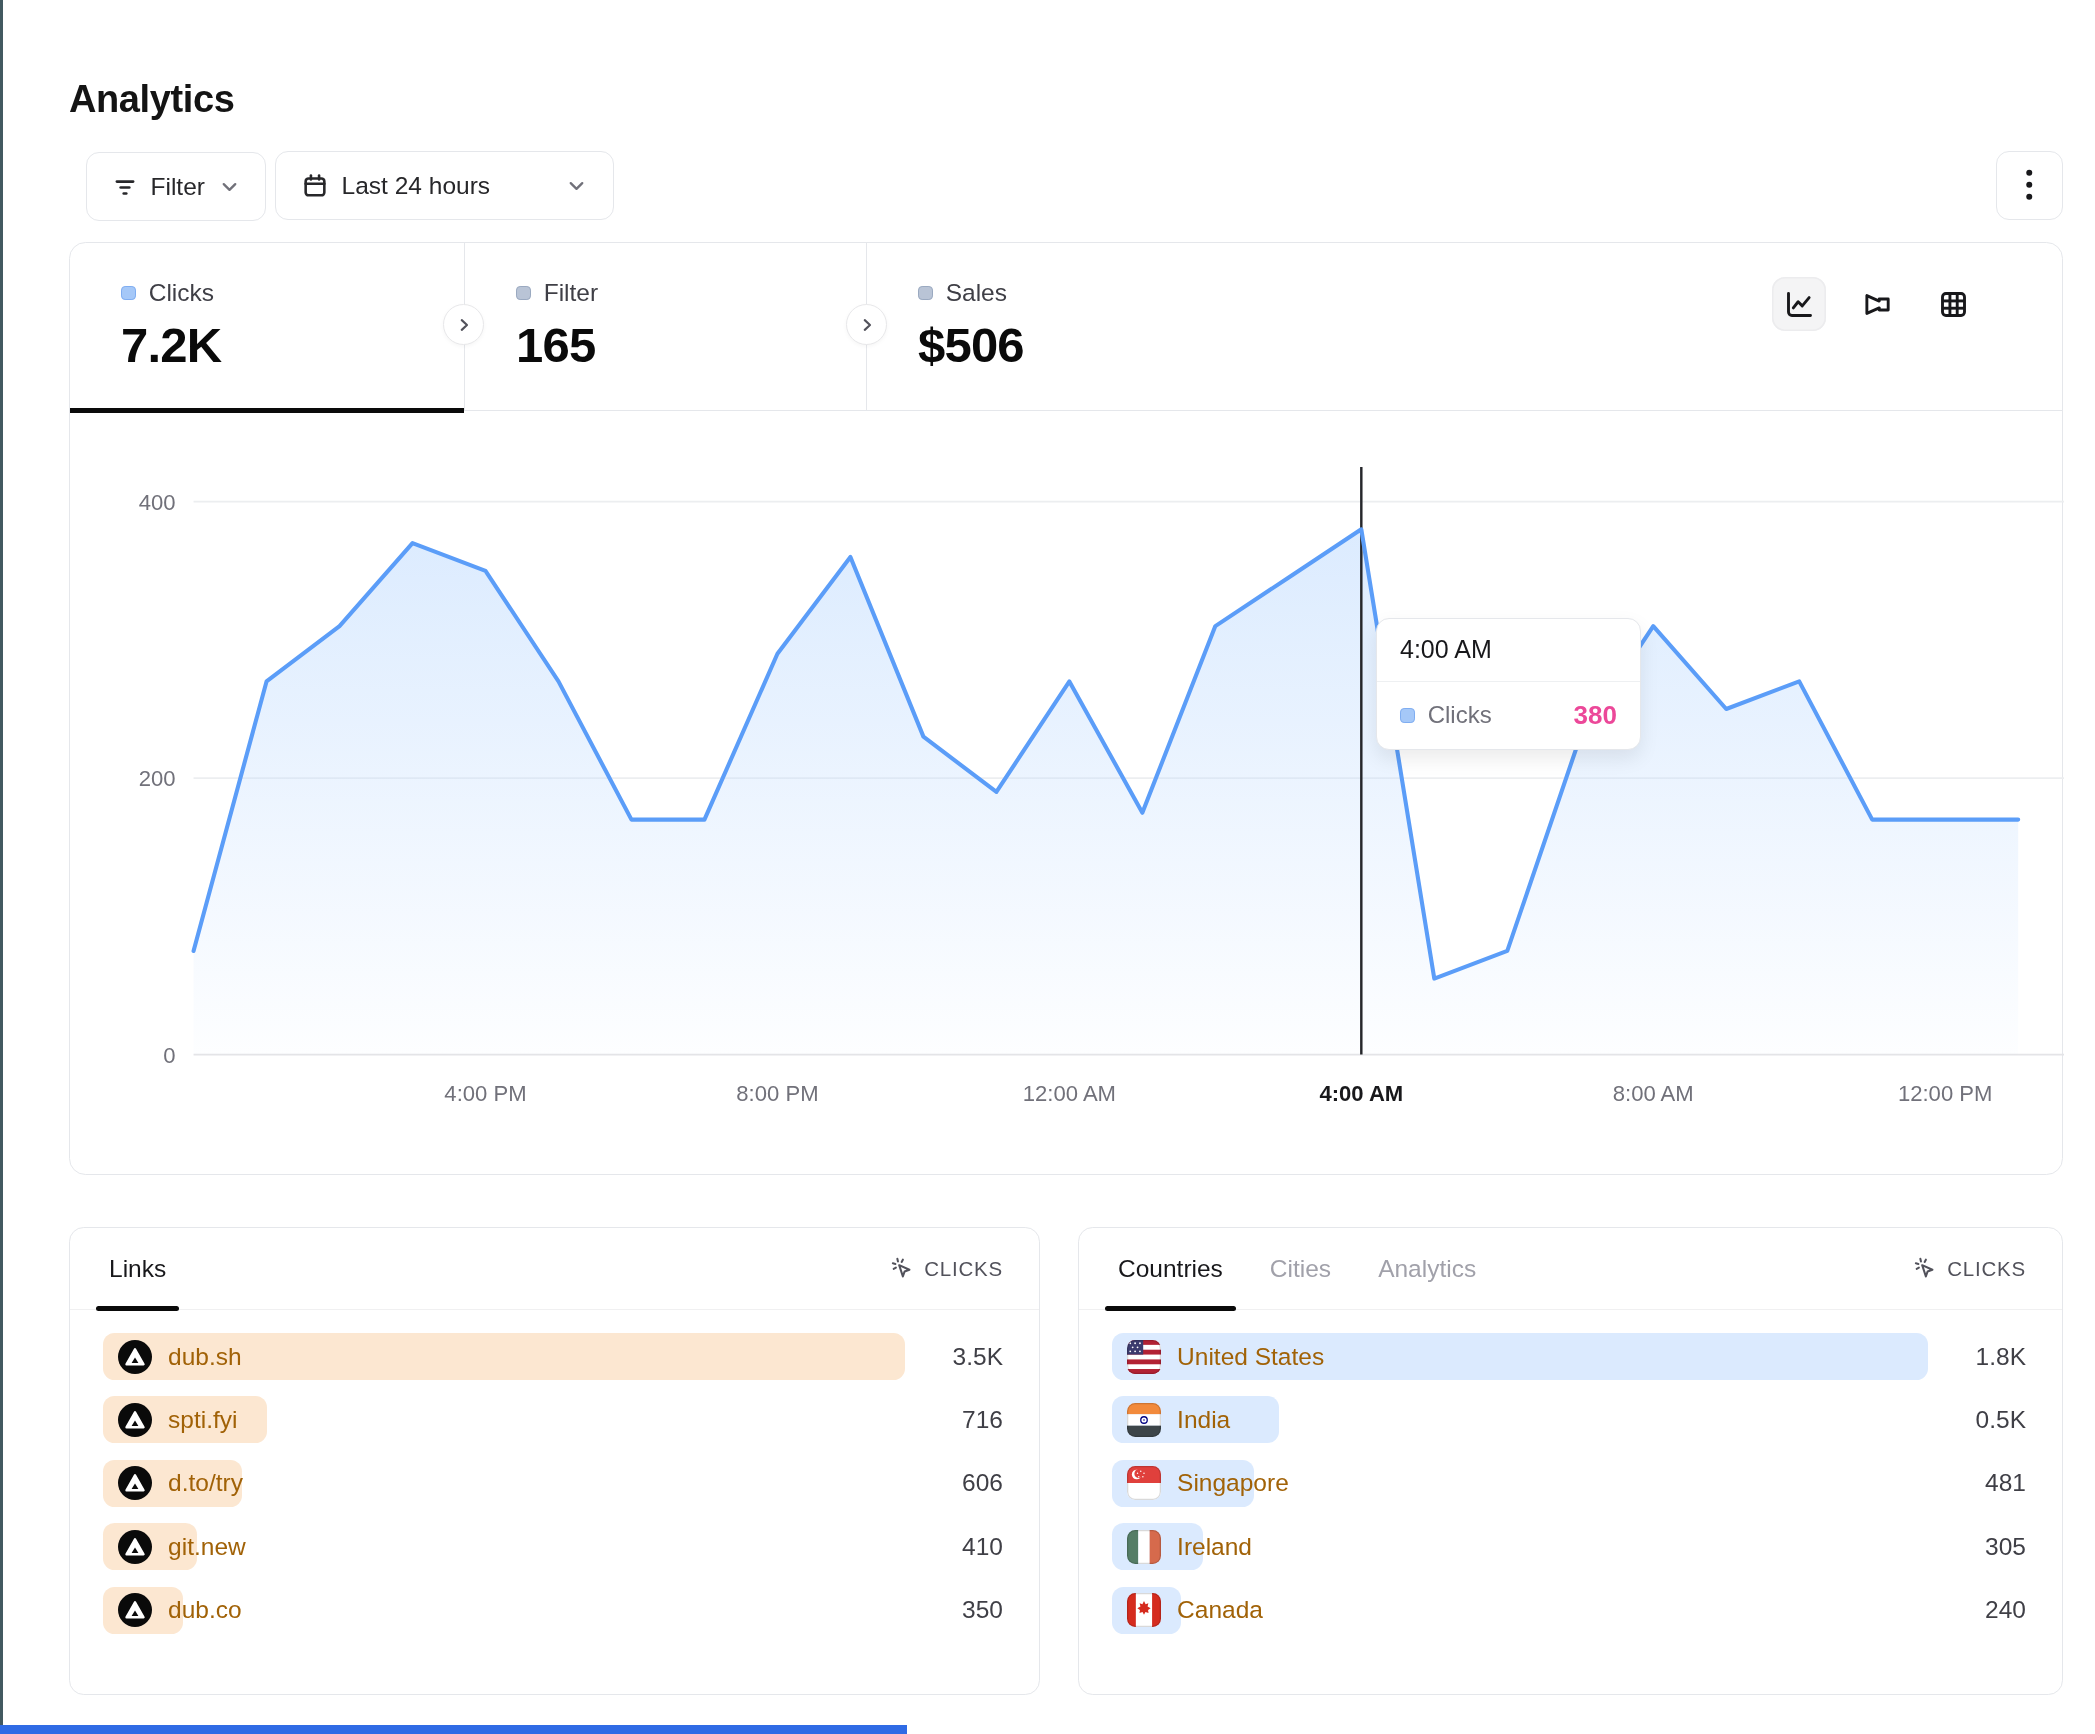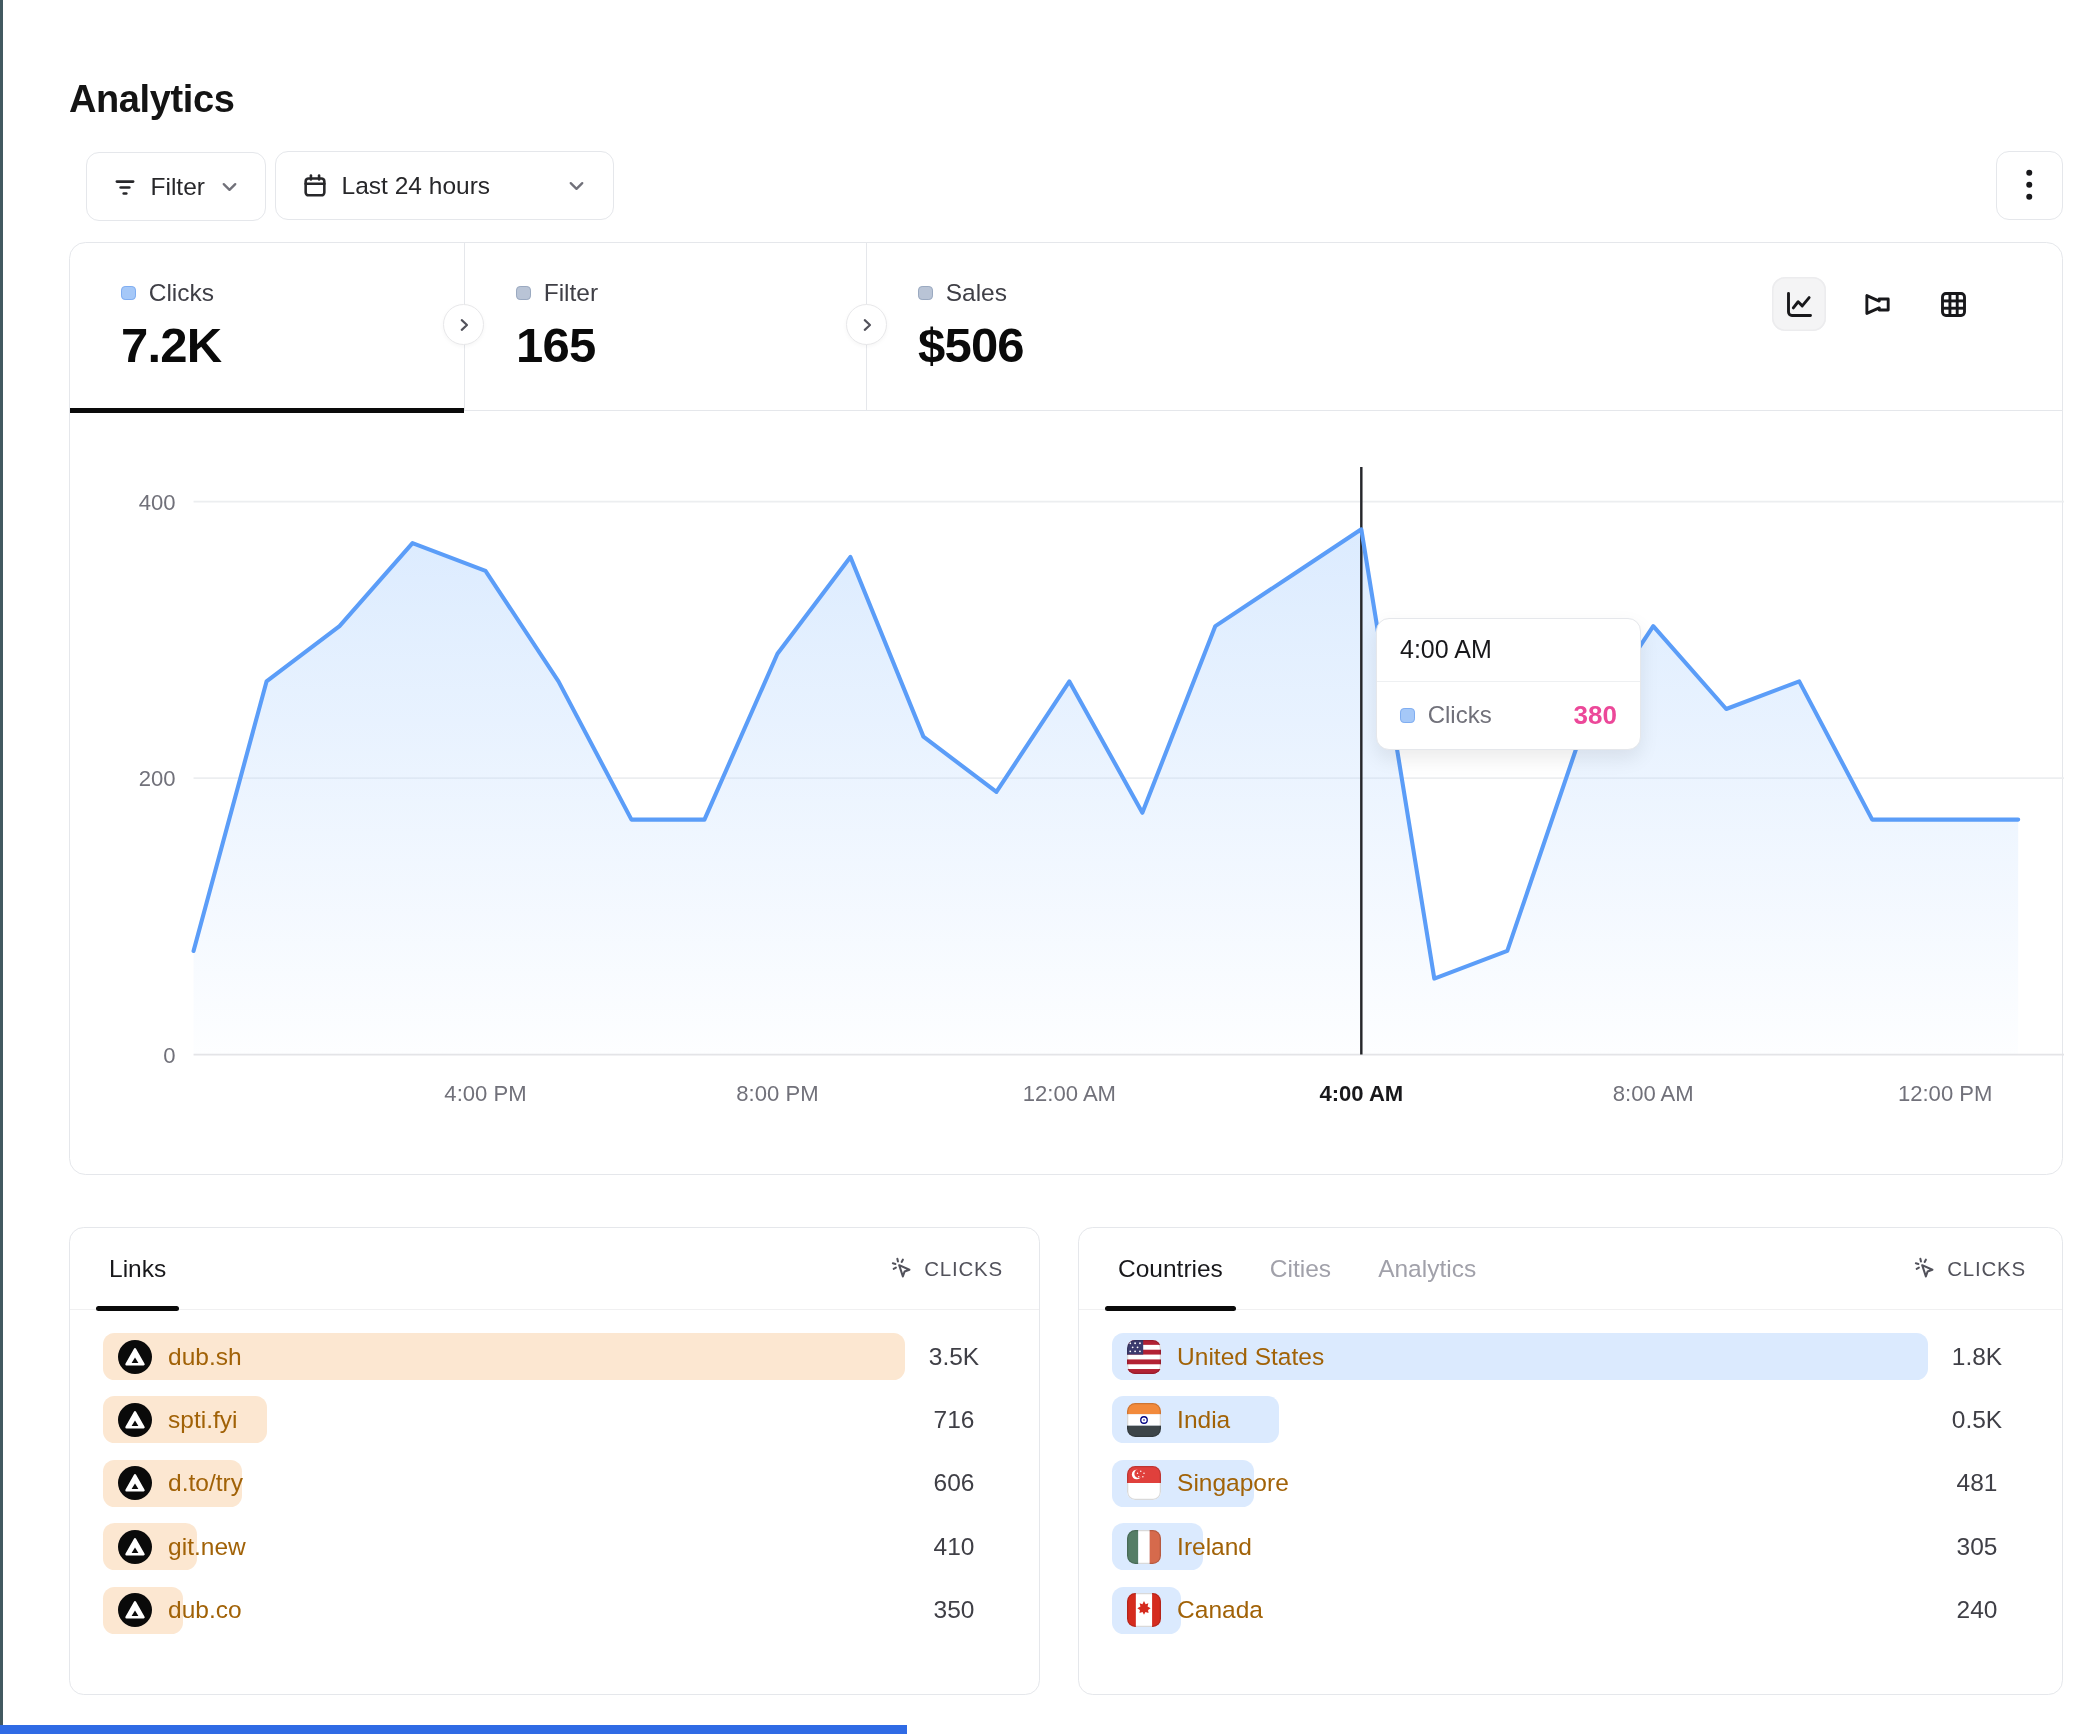--- a/index.html
+++ b/index.html
@@ -88,21 +88,21 @@
   .panel-tab.active::after {
     content:""; position:absolute; left:-13px; right:-13px; bottom:-1.6px; height:4.9px; background:#0a0a0a; border-radius:3.3px;
   }
   .panel-metric { margin-left:auto; display:flex; align-items:center; gap:9.8px; font-size:20.5px; letter-spacing:0.8px; color:#52525b; font-weight:500; }
   .panel-rows { padding:23px 36px 0 33px; }
   .data-row { display:flex; align-items:center; height:47px; margin-bottom:16.4px; cursor:pointer; }
   .row-bar-area { flex:1; position:relative; height:47px; }
   .row-bar { position:absolute; left:0; top:0; bottom:0; border-radius:11.5px; }
   .row-content { position:absolute; inset:0; display:flex; align-items:center; gap:16.4px; padding-left:14.7px; }
   .row-label { font-size:24.5px; color:#a16207; }
-  .row-value { width:98px; text-align:center; font-size:24.5px; color:#3f3f46; }
+  .row-value { width:98px; text-align:right; font-size:24.5px; color:#3f3f46; }
   .row-icon { width:34px; height:34px; border-radius:50%; flex:0 0 auto; display:flex; }
   .flag-icon { width:34px; height:34px; border-radius:8.2px; flex:0 0 auto; overflow:hidden; display:flex; }
   svg { display:block; }
 </style>
 </head>
 <body>
 
 <div class="edge-left"></div>
 <div class="edge-bottom"></div>
 

